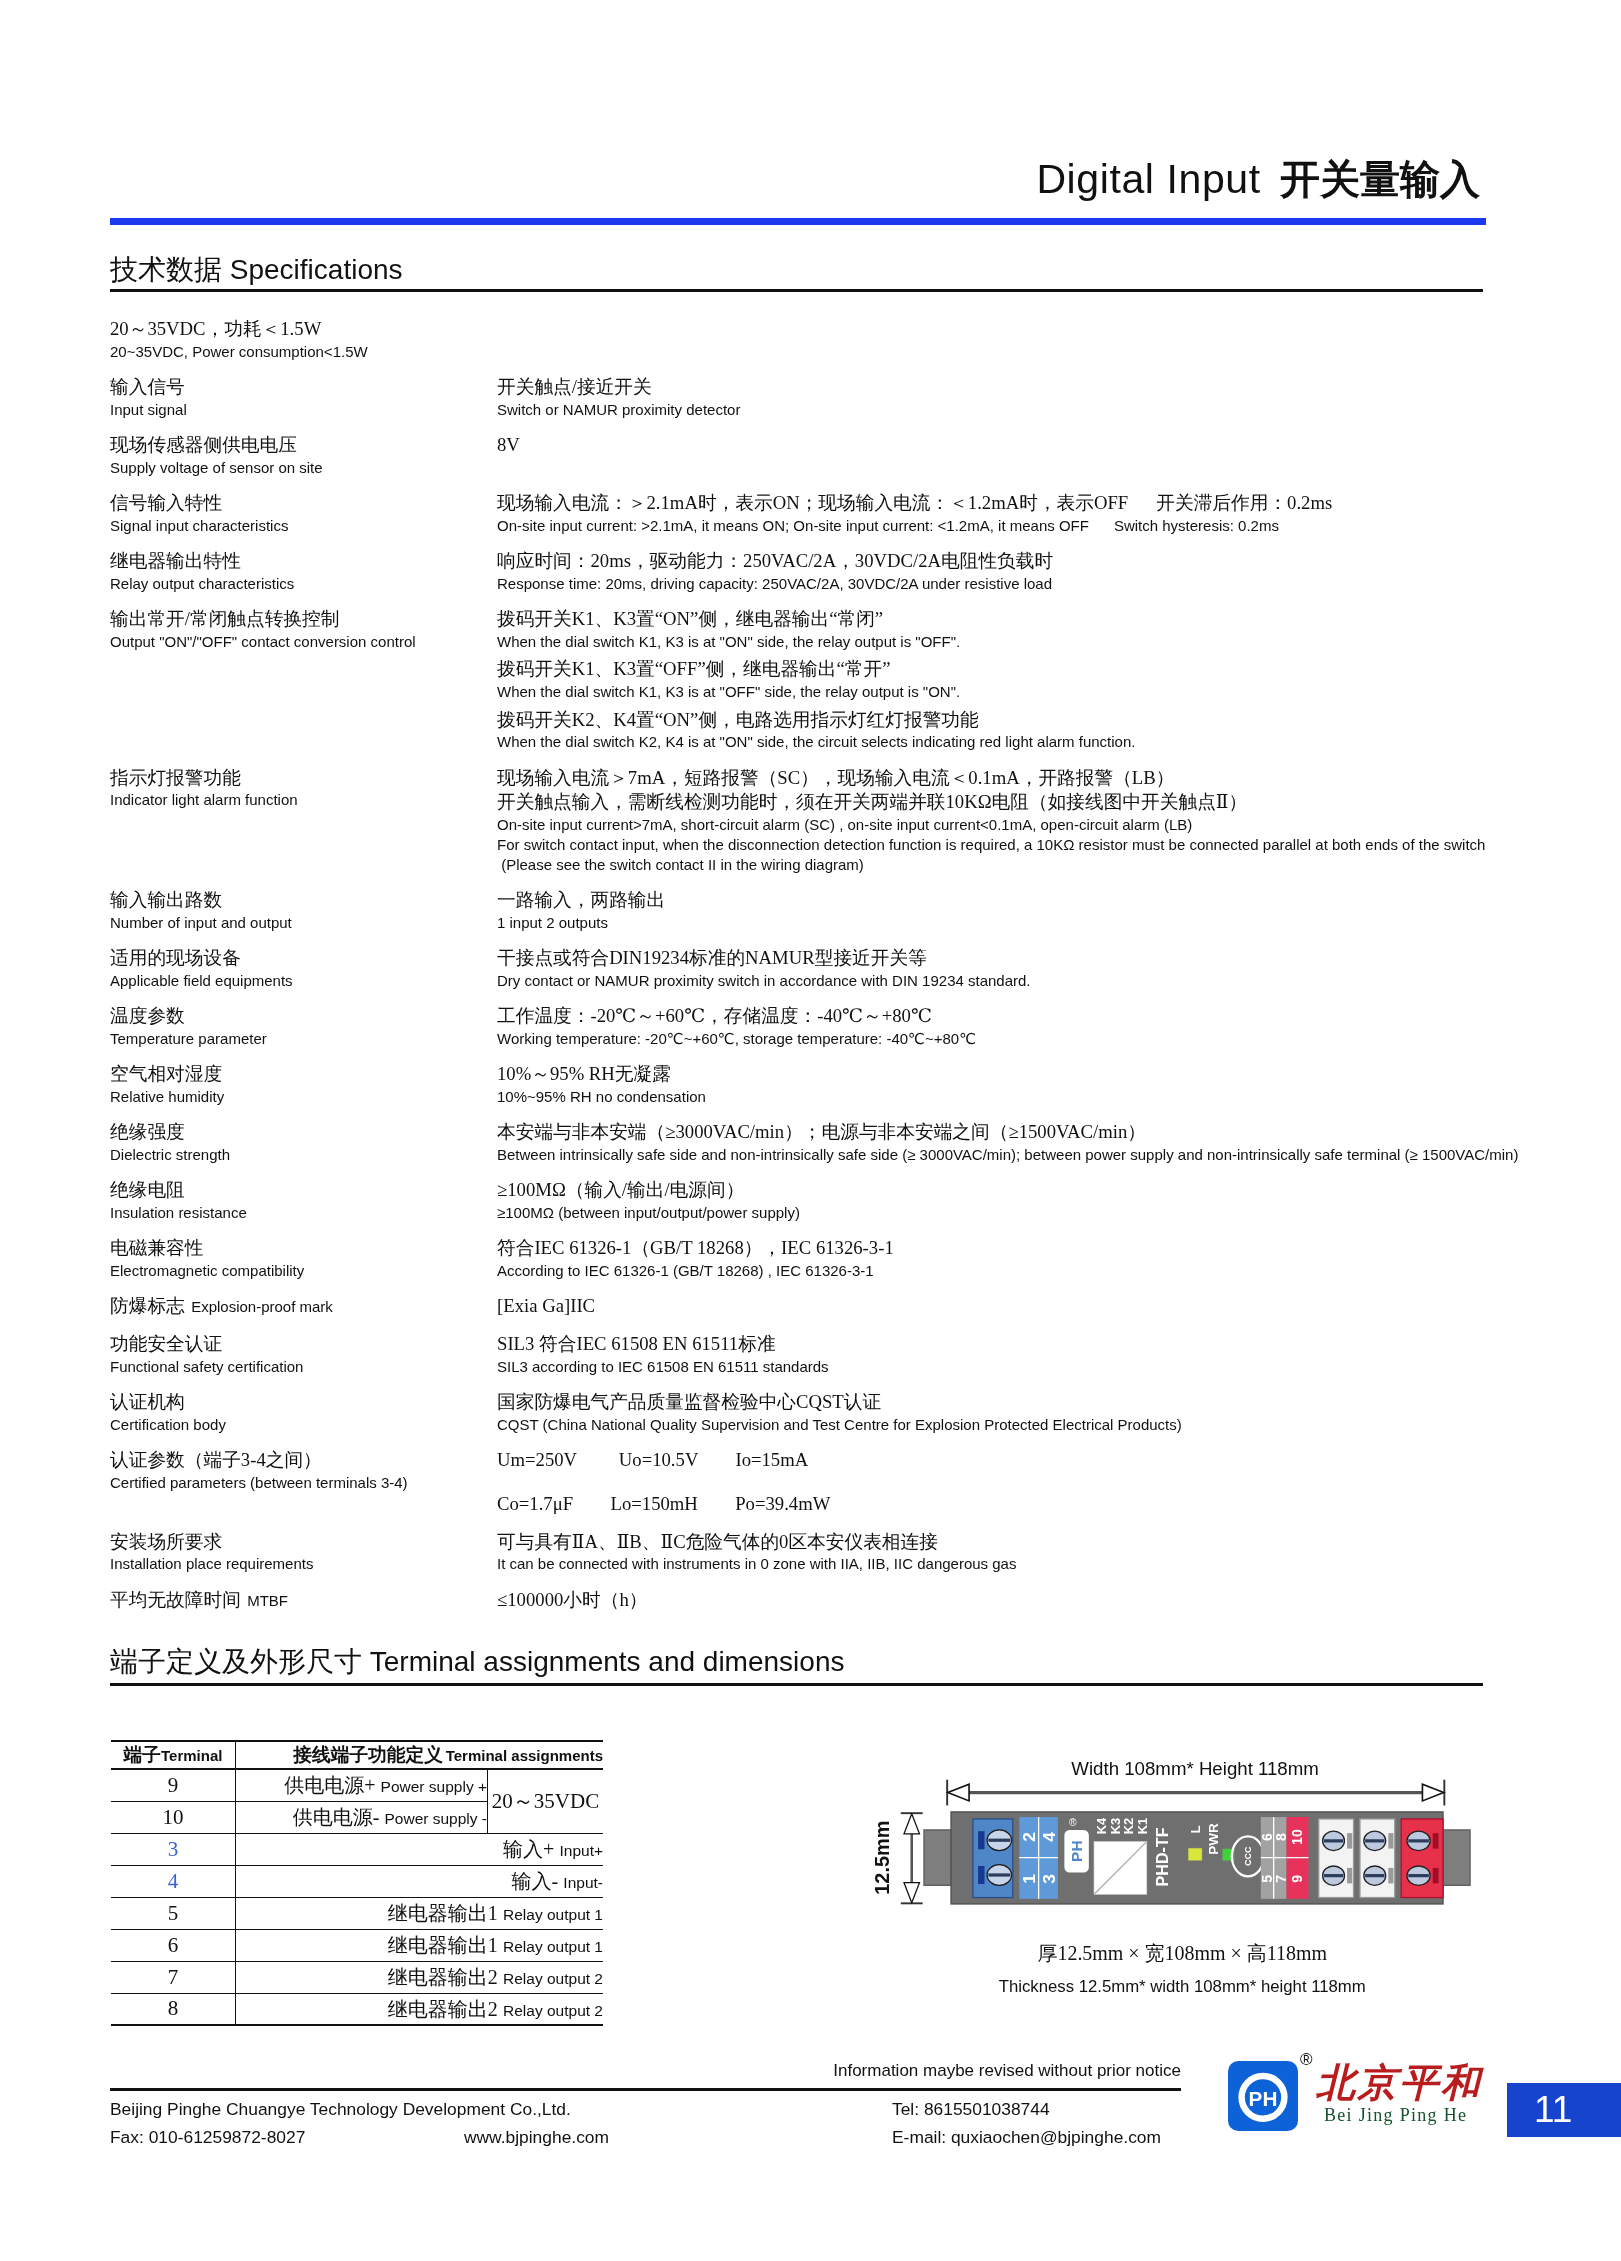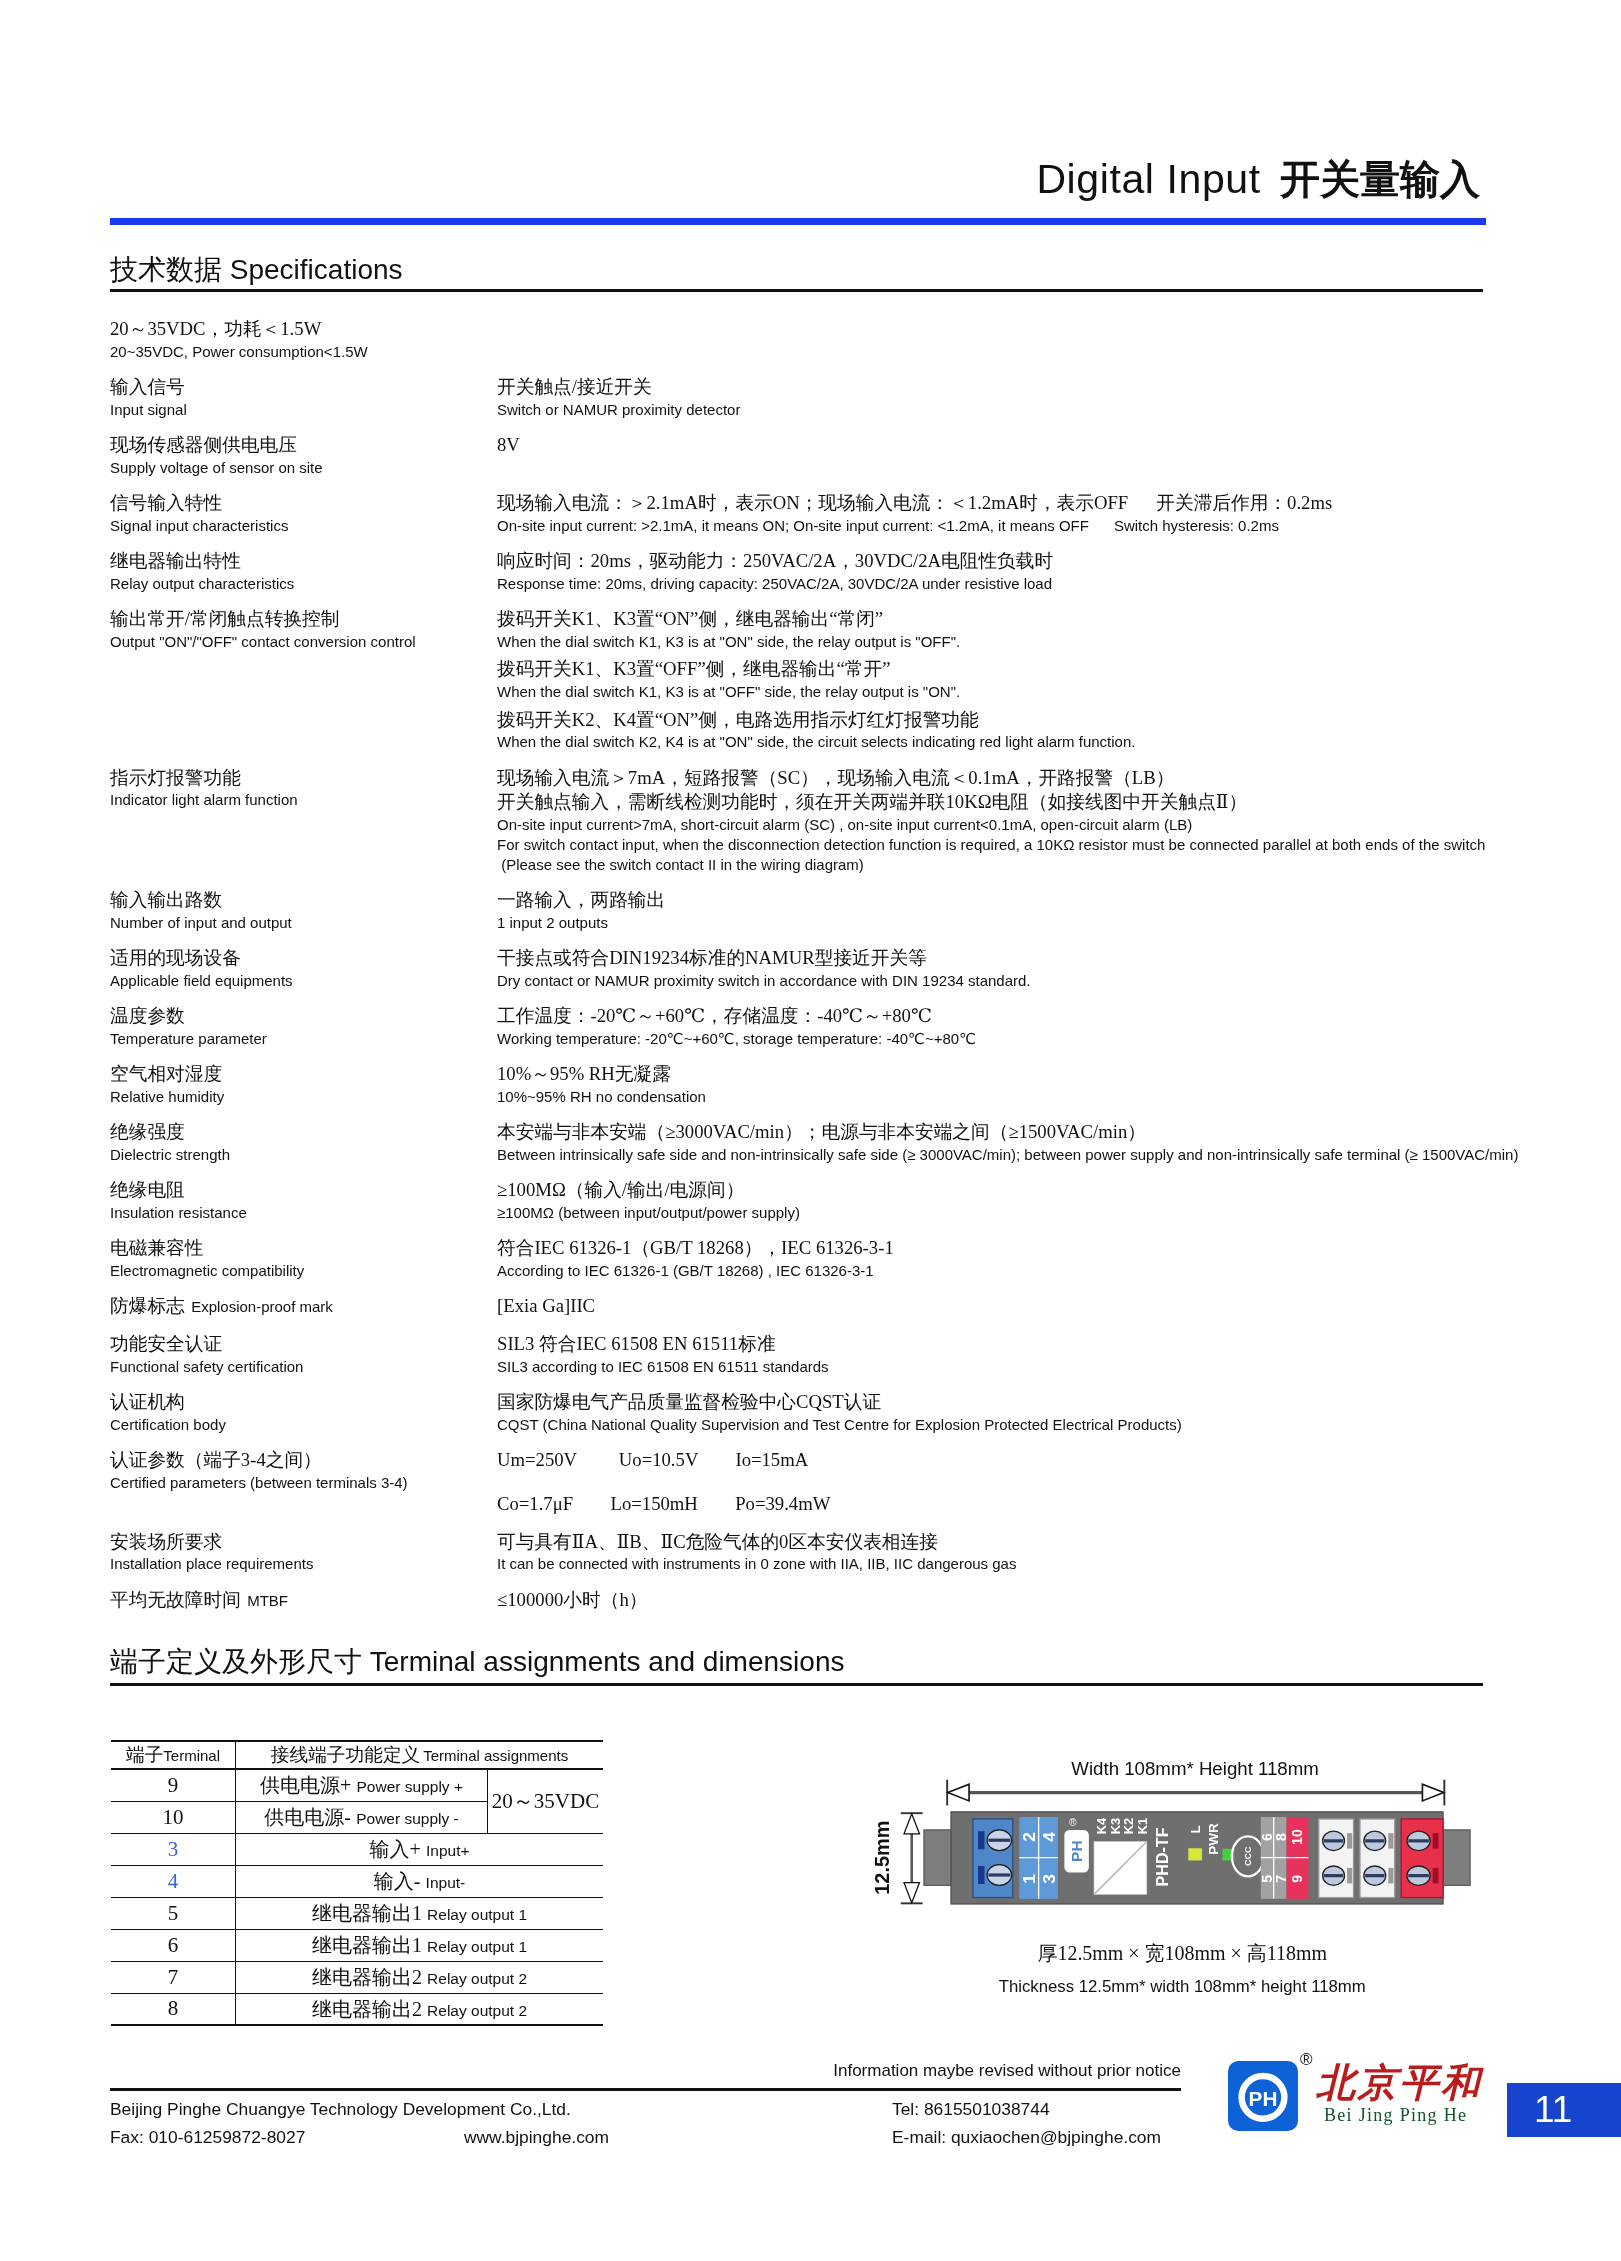--- a/index.html
+++ b/index.html
@@ -31,26 +31,26 @@
   .vline.en{font-family:"Liberation Sans","DejaVu Sans",sans-serif;font-size:15px;line-height:20px;}
   .vline.gap{margin-top:5.8px;}
   .vline.gap2{margin-top:19.3px;}
 
   
   table.term{position:absolute;left:111px;top:1740px;border-collapse:collapse;
              border-top:2.6px solid #111;border-bottom:2.6px solid #111;}
   table.term th,table.term td{padding:0;vertical-align:middle;}
   table.term thead tr{height:28px;}
   table.term tbody tr{height:32px;}
-  table.term thead th{border-bottom:2.6px solid #111;font-weight:normal;}
+  table.term thead th{border-bottom:2.6px solid #111;font-weight:bold;}
   table.term tbody td{border-bottom:1.9px solid #111;}
   td.num,th.numh{width:124px;text-align:center;border-right:1.9px solid #111;}
   td.num{font-family:"Liberation Serif","DejaVu Serif",serif;font-size:21px;}
   td.num.blue{color:#3a62d8;}
-  td.fn,th.fnh{width:251px;text-align:center;padding-left:10.3px;}
+  td.fn,th.fnh{width:251px;text-align:right;padding-left:10.3px;}
   td.fn .l-cn{font-size:20px;}
   td.fn .l-en{font-size:15.5px;margin-left:5.2px;}
   td.vdc{width:115px;border-left:1.9px solid #111;text-align:center;
          font-family:"Liberation Serif","DejaVu Serif",serif;font-size:21px;}
   th .h-cn{font-family:"Liberation Serif","DejaVu Serif",serif;font-size:18.7px;}
   th .h-en{font-size:15px;}
 
   
   .device-wrap{position:absolute;left:857px;top:1733px;width:644px;height:284px;}
 

